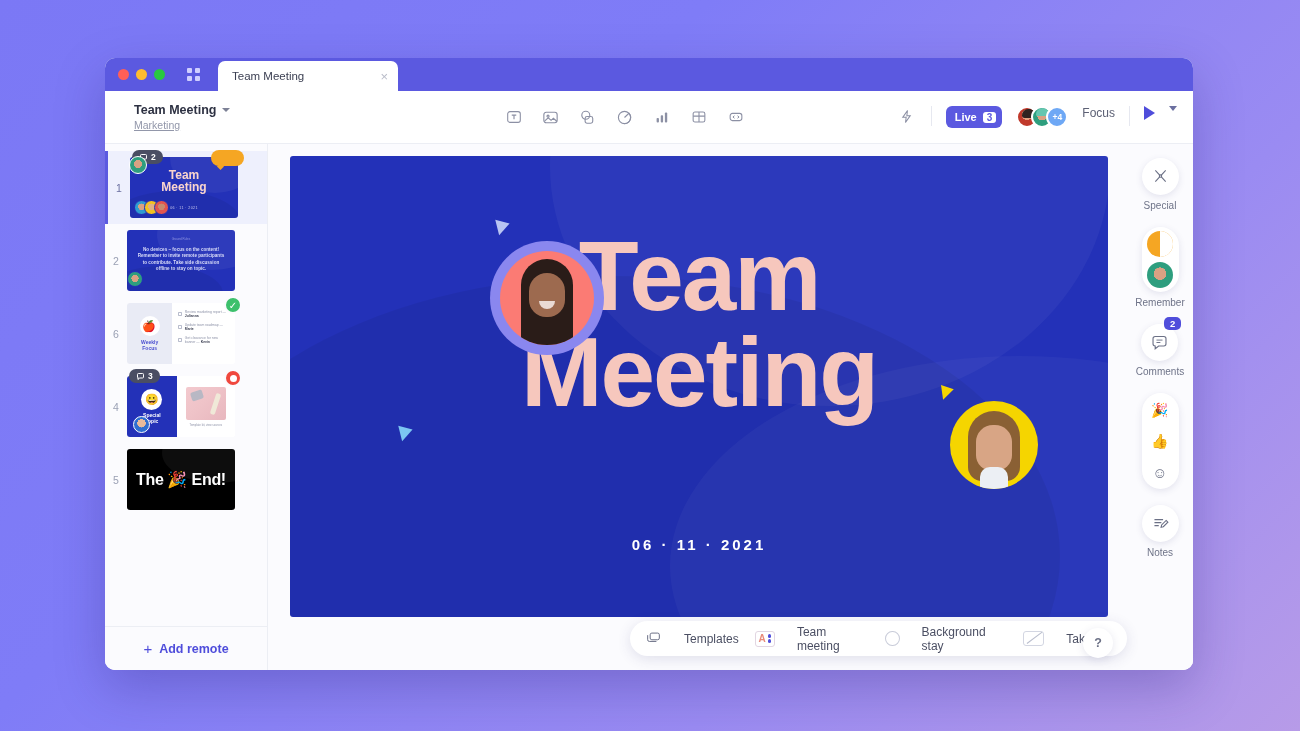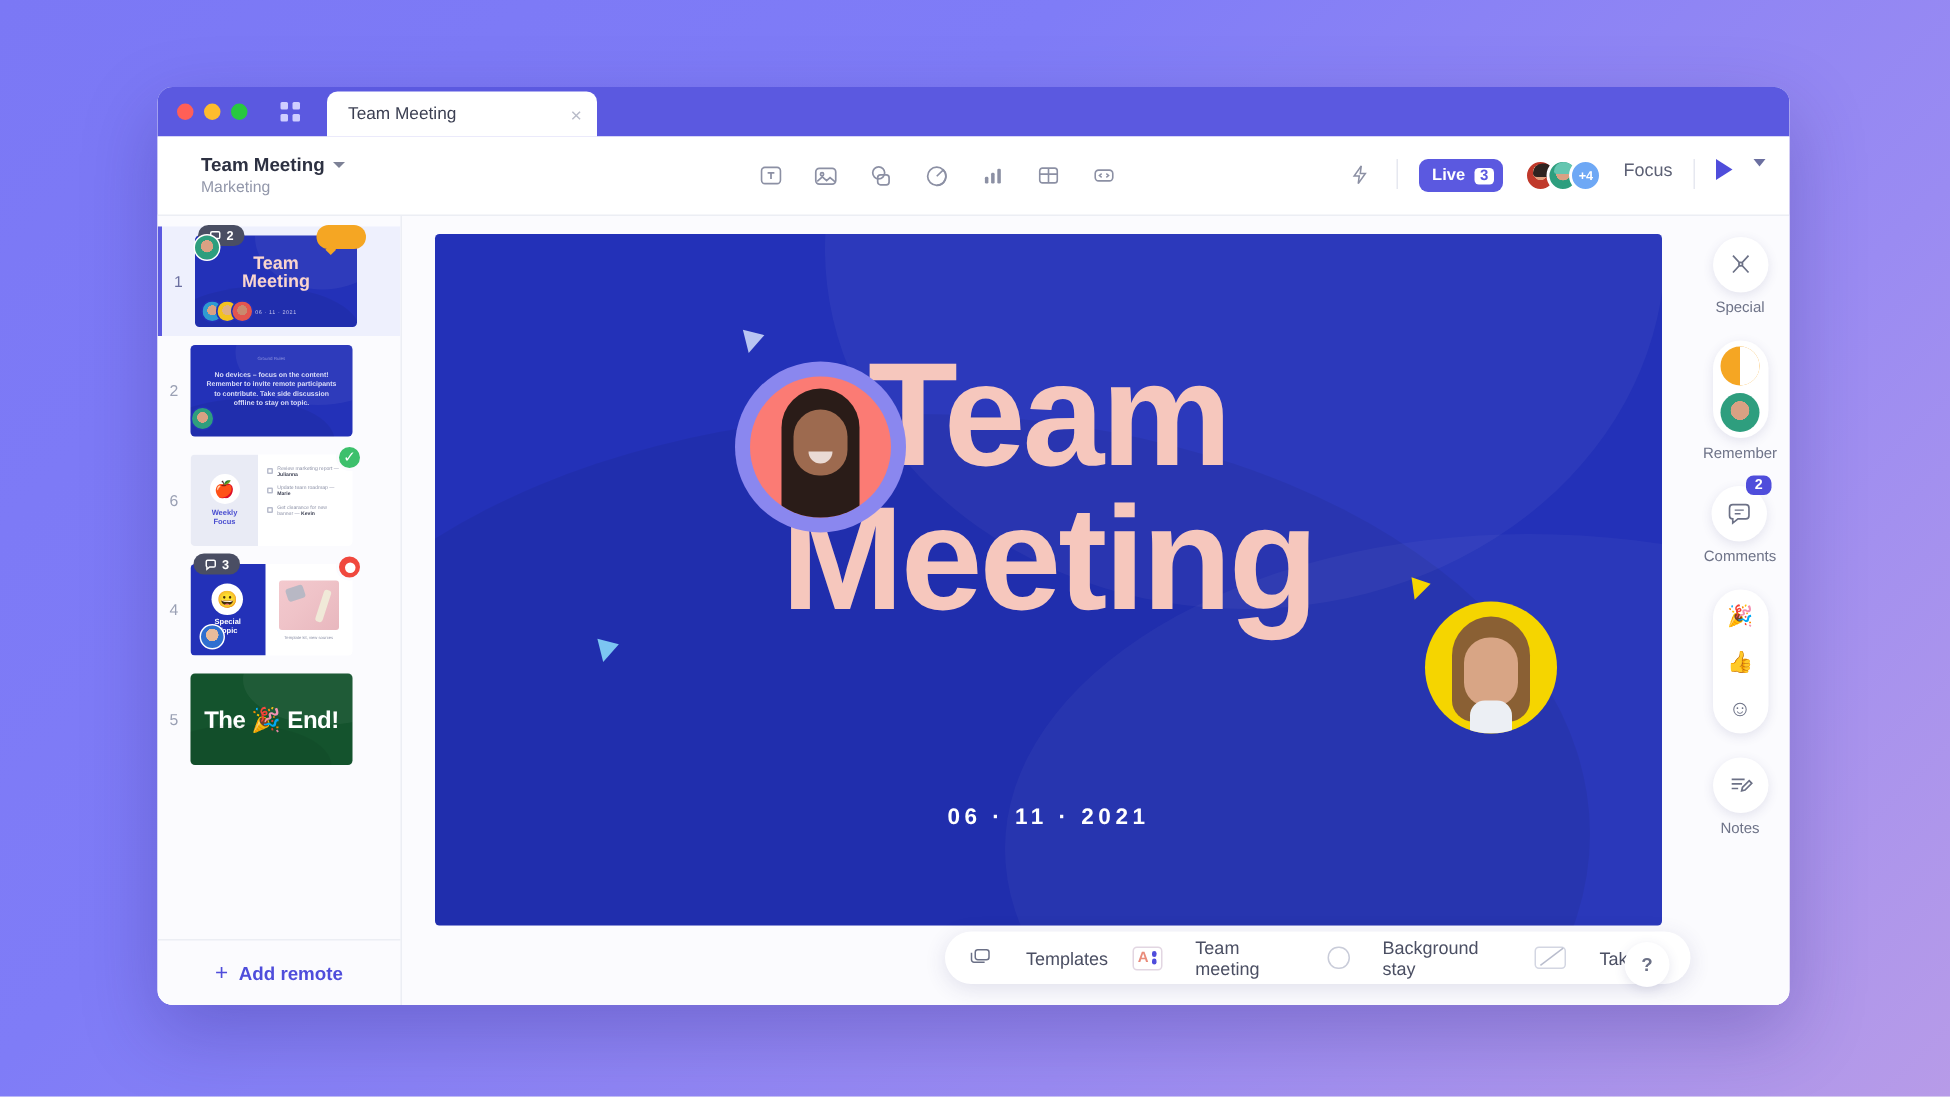--- a/index.html
+++ b/index.html
@@ -36,21 +36,21 @@
   .tab-title { font-size: 11.5px; color: #3b3f52; flex: 1; }
   .tab-close { font-size: 13px; color: #b9bcc9; line-height: 1; cursor: default; }
 
   
   .header {
     height: 53px; background: #fff; display: flex; align-items: center;
     padding: 0 16px 0 29px; border-bottom: 1px solid #eceef4; position: relative;
   }
   .doc-meta { width: 220px; }
   .doc-title { font-size: 12.5px; font-weight: bold; color: #2d3142; display: flex; align-items: center; gap: 6px; }
-  .doc-sub { font-size: 10.5px; color: #9297aa; margin-top: 2px; }
+  .doc-sub { font-size: 10.5px; color: #9297aa; margin-top: 2px; text-decoration: underline; }
   .caret { display:inline-block; width:0;height:0;border-left:4px solid transparent;border-right:4px solid transparent;border-top:4.5px solid #7d8196; }
   .tools { display: flex; align-items: center; gap: 16px; margin: 0 auto; }
   .tool { width: 21px; height: 21px; color: #8c90a4; display: flex; align-items: center; justify-content: center; }
   .tool svg { display: block; }
   .hdr-right { display: flex; gap: 14px; }
   .divider { width: 1px; height: 20px; background: #e6e8f0; }
   .live-badge {
     background: #5b59e0; color: #fff; font-size: 11px; font-weight: bold;
     border-radius: 6px; padding: 4px 6px 4px 9px; display: flex; align-items: center; gap: 6px;
   }
@@ -123,21 +123,21 @@
   .t4-circle { width: 21px; height: 21px; border-radius: 50%; background: #fff; display:flex;align-items:center;justify-content:center;font-size:11px;}
   .t4-label { color:#fff; font-size:5px; font-weight:bold; text-align:center; line-height:6px; margin-top:2px;}
   .t4-av { position: absolute; left: 6px; bottom: 4px; width: 17px; height: 17px; border-radius: 50%;
            border: 1.6px solid #fff; background: radial-gradient(circle at 50% 42%, #e8bb9b 0 36%, #2f6fd0 37% 100%); }
   .t4-right { flex: 1; background: #fff; display:flex;flex-direction:column;align-items:center;justify-content:center;gap:3px;}
   .t4-img { width: 40px; height: 33px; border-radius: 2px;
             background: linear-gradient(135deg,#f3c9ce 0%, #efc3c8 45%, #e8b7be 100%); position: relative; overflow:hidden;}
   .t4-img::before{content:"";position:absolute;left:5px;top:4px;width:12px;height:9px;background:#b8b8c4;border-radius:2px;transform:rotate(-18deg);}
   .t4-img::after{content:"";position:absolute;right:8px;top:6px;width:5px;height:22px;background:#f0e9d8;border-radius:2px;transform:rotate(18deg);}
   .t4-cap { font-size: 2.8px; color: #8e93a8; }
-  .t5 { background: #14532d; display: flex; align-items: center; justify-content: center; }
+  .t5 { background: #000000; display: flex; align-items: center; justify-content: center; }
   .t5-txt { color: #fff; font-size: 16px; font-weight: bold; letter-spacing: -.3px; }
   .add-slide { height: 44px; border-top: 1px solid #eceef4; display: flex; align-items: center;
                justify-content: center; gap: 7px; color: #4f4ddb; font-size: 12.5px; font-weight: bold; }
   .plus { font-size: 15px; font-weight: normal; line-height: 1; }
 
   
   .canvas { flex: 1; position: relative; background: #fbfbfe; }
   .slide-stage {
     position: absolute; left: 22px; top: 12px; width: 818px; height: 461px;
     background: #2331b8; border-radius: 3px; overflow: hidden;

